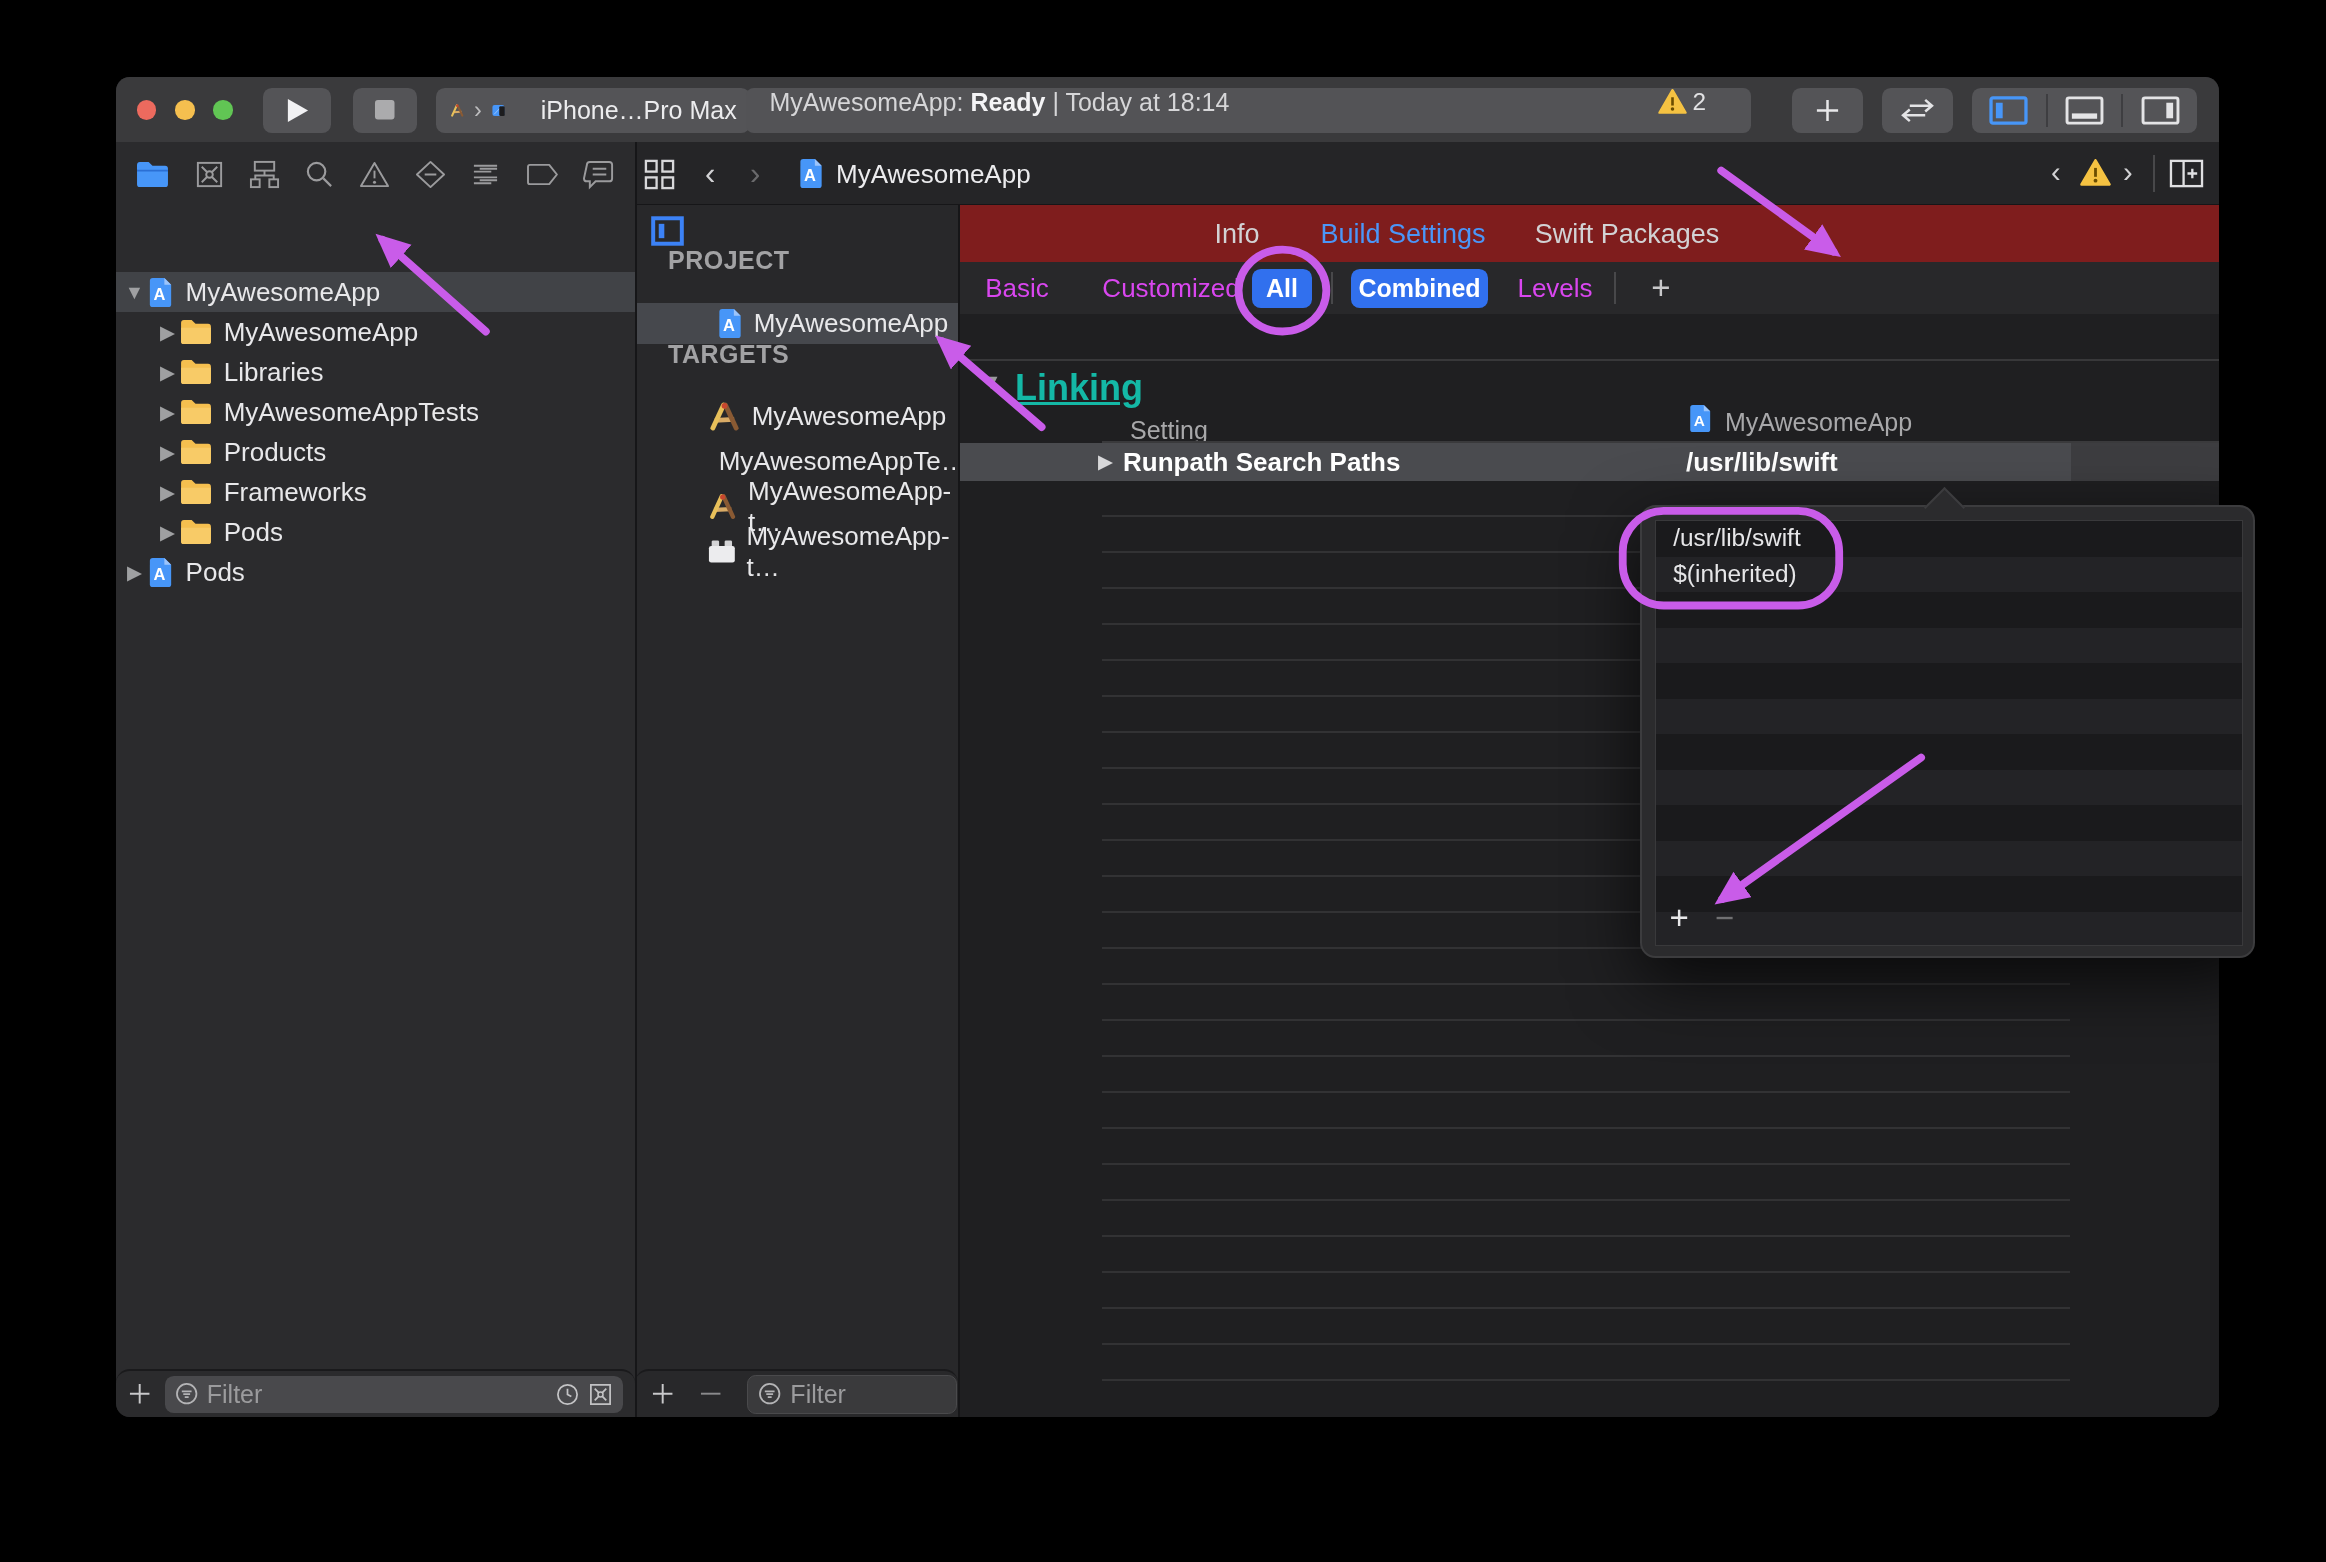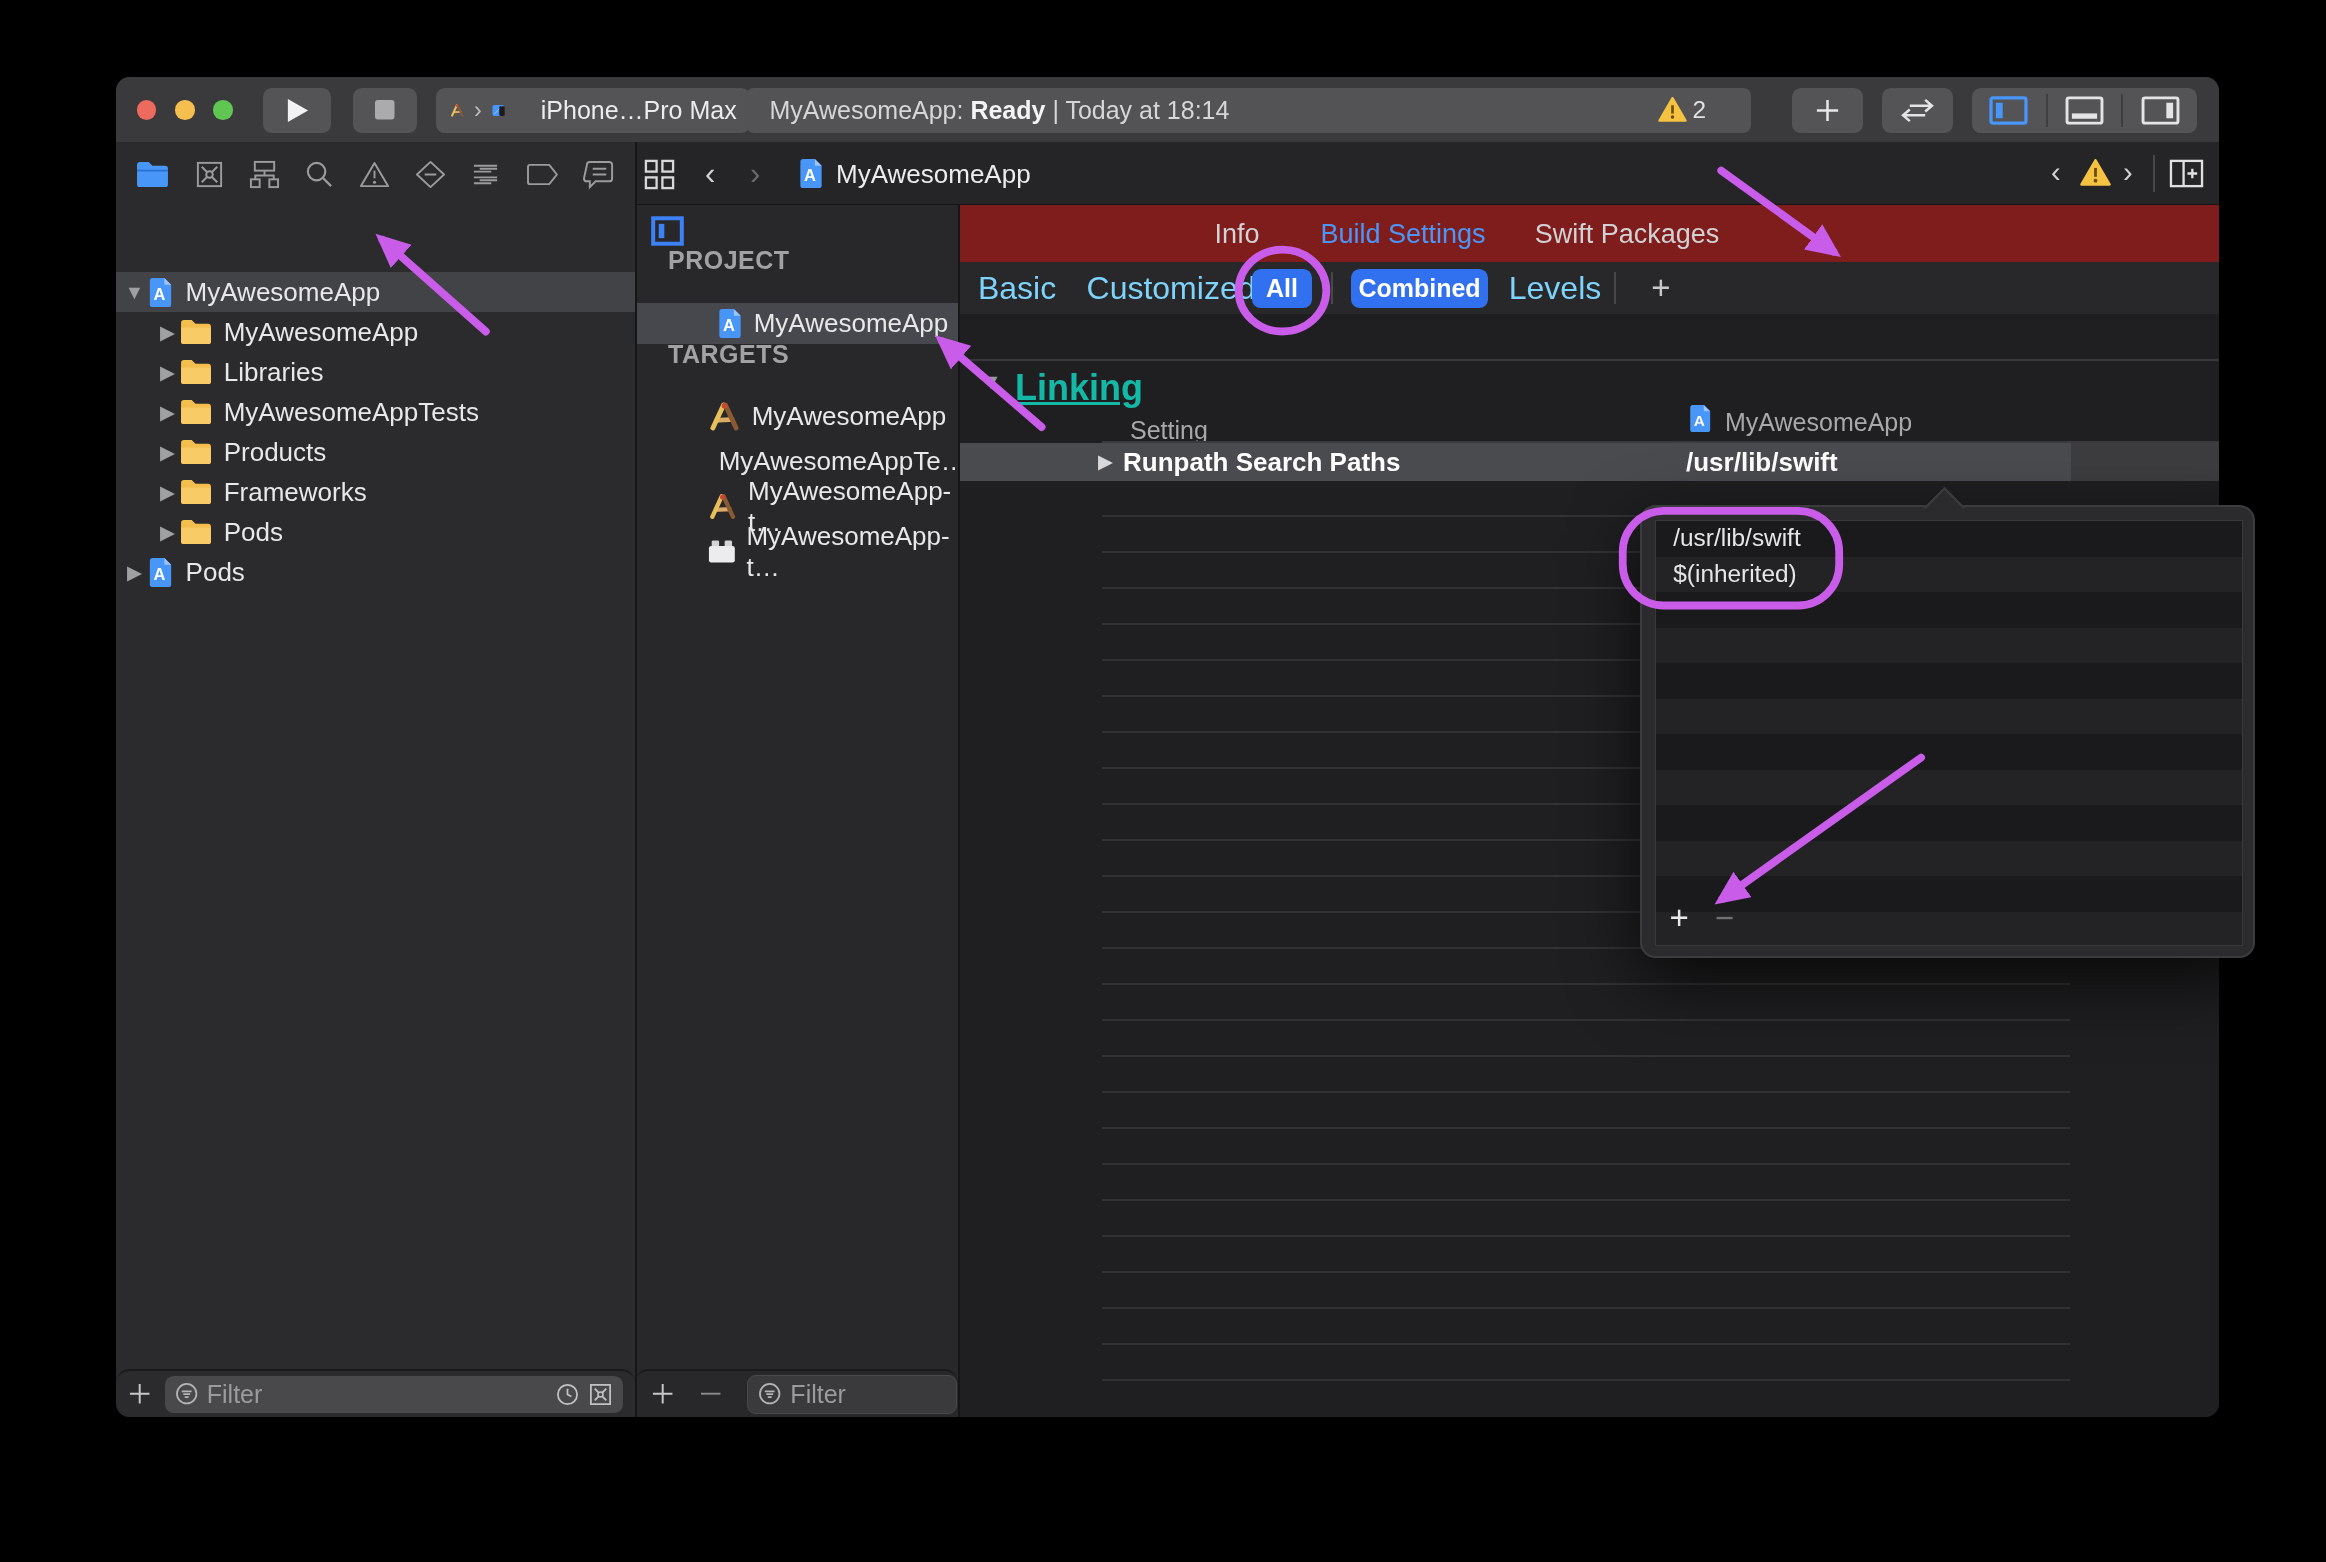--- a/index.html
+++ b/index.html
@@ -6,21 +6,21 @@
   #canvas{position:relative;width:2327px;height:1562px;background:#000;overflow:hidden;
           font-family:"Liberation Sans","DejaVu Sans",sans-serif;color:#e8e8ea;}
   .abs{position:absolute;}
   .win{position:absolute;left:116px;top:77px;width:2103px;height:1340px;border-radius:13.7px;
        background:#202022;overflow:hidden;box-shadow:0 29px 78px rgba(0,0,0,.8);}
   
   .toolbar{position:absolute;left:0;top:0;width:2103px;height:65px;background:#3a3a3c;border-bottom:2px solid #1c1c1e;}
   .light{position:absolute;top:23.4px;width:19.5px;height:19.5px;border-radius:50%;}
   .tbtn{position:absolute;top:10.7px;height:45px;background:#545457;border-radius:8.8px;display:flex;align-items:center;justify-content:center;}
   .pillrow{display:flex;align-items:center;gap:9.8px;padding:0 13.7px;}
-  .statuspill{position:absolute;top:10.7px;height:45px;background:#535356;border-radius:7.8px;display:flex;align-items:center;}
+  .statuspill{position:absolute;top:10.7px;height:45px;background:#535356;border-radius:7.8px;display:flex;}
   .stext{font-size:25px;color:#d6d6d8;white-space:pre;}
   .panelgroup{position:absolute;top:10.7px;height:45px;background:#545457;border-radius:8.8px;display:flex;}
   .pgseg{width:75px;display:flex;align-items:center;justify-content:center;}
   .pgdiv{width:2px;background:#3e3e41;margin:5.9px 0;}
   
   .nav{position:absolute;left:0;top:65px;width:519px;height:1275px;background:#2b2b2d;}
   .vline{position:absolute;width:2px;background:#161618;}
   .navicons{position:absolute;left:0;top:0;width:519px;height:64px;display:flex;align-items:center;justify-content:space-around;padding:0 7.8px;box-sizing:border-box;}
   .trow{position:absolute;left:0;width:519px;height:40px;display:flex;align-items:center;font-size:26px;}
   .sel1{background:#414347;}
@@ -31,21 +31,21 @@
   
   .pane2{position:absolute;left:519px;top:128px;width:323px;height:1212px;background:#28282a;}
   .p2head{position:absolute;left:33px;font-size:25px;font-weight:bold;color:#a2a2a4;letter-spacing:0.5px;}
   .p2row{position:absolute;left:0;width:323px;display:flex;align-items:center;font-size:26px;}
   .sel2{background:#46484d;}
   
   .jump{position:absolute;left:519px;top:65px;width:1584px;height:62px;background:#252527;border-bottom:2px solid #161618;}
   .tabstrip{position:absolute;left:842px;top:128px;width:1261px;height:58px;background:#7f1d1d;border-bottom:2px solid #111113;}
   .tab{position:absolute;top:0;height:58px;display:flex;align-items:center;font-size:27px;color:#d2d2d4;transform:translateX(-50%);}
   .filterbar{position:absolute;left:842px;top:185px;width:1261px;height:52px;background:#28282a;border-bottom:2px solid #0e0e10;}
-  .fbitem{position:absolute;top:0;height:52px;display:flex;align-items:center;font-size:32px;color:#7dd3fc;transform:translateX(-50%);}
+  .fbitem{position:absolute;top:0;height:52px;display:flex;align-items:center;font-size:26px;color:#d946ef;transform:translateX(-50%);}
   .pill{position:absolute;top:6.8px;height:39px;border-radius:8.8px;background:#3170ee;color:#fff;font-weight:bold;font-size:25px;display:flex;align-items:center;justify-content:center;}
   .fbsep{position:absolute;top:9.8px;height:32px;width:2px;background:#48484a;}
   
   .content{position:absolute;left:842px;top:237px;width:1261px;height:1103px;background:#1f1f21;}
   .hline{position:absolute;height:2px;background:#39393b;}
   .rowlines{position:absolute;background:repeating-linear-gradient(to bottom,#323234 0 2px,transparent 2px 36px);}
   .bold{font-weight:bold;}
   .colhead{color:#a8a8aa;font-size:25px;}
   
   .popover{position:absolute;left:1640px;top:505px;width:615px;height:453px;background:#2b2b2d;border:2px solid #3c3c3e;border-radius:15.6px;box-sizing:border-box;box-shadow:0 23.4px 68px rgba(0,0,0,.7);}

